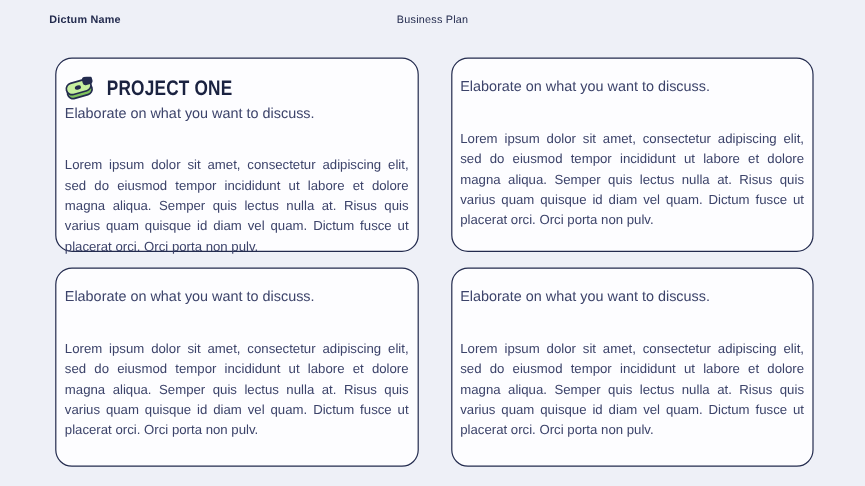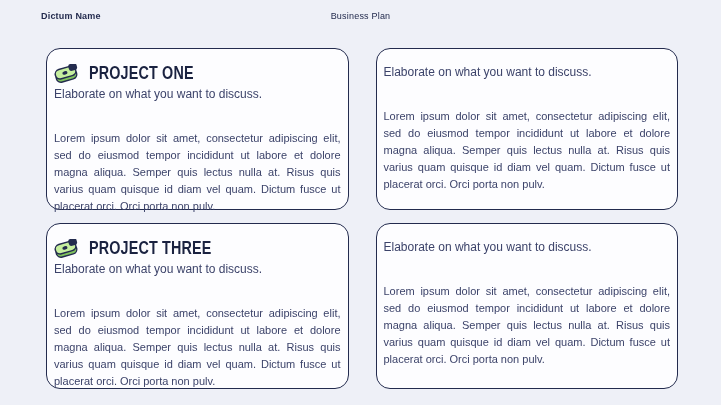--- a/index.html
+++ b/index.html
@@ -121,31 +121,20 @@
     <div class="card-subtitle">Elaborate on what you want to discuss.</div>
     <div class="card-body">Lorem ipsum dolor sit amet, consectetur adipiscing elit, sed do eiusmod tempor incididunt ut labore et dolore magna aliqua. Semper quis lectus nulla at. Risus quis varius quam quisque id diam vel quam. Dictum fusce ut placerat orci. Orci porta non pulv.</div>
   </div>
 
   <div class="card">
     <div class="card-subtitle">Elaborate on what you want to discuss.</div>
     <div class="card-body">Lorem ipsum dolor sit amet, consectetur adipiscing elit, sed do eiusmod tempor incididunt ut labore et dolore magna aliqua. Semper quis lectus nulla at. Risus quis varius quam quisque id diam vel quam. Dictum fusce ut placerat orci. Orci porta non pulv.</div>
   </div>
 
   <div class="card">
-    <div class="title-row">
-      <svg class="card-icon" viewBox="0 0 26 20" xmlns="http://www.w3.org/2000/svg">
-        <g transform="rotate(-16 13 10)">
-          <rect x="1.5" y="6.8" width="21" height="9.6" rx="4.8" fill="#7fc25d" stroke="#232b4e" stroke-width="1.4"></rect>
-          <rect x="1.5" y="3.4" width="21" height="9.6" rx="4.8" fill="#c6ef9f" stroke="#232b4e" stroke-width="1.4"></rect>
-          <rect x="16.2" y="1.2" width="8.4" height="7.2" rx="2.6" fill="#232b4e"></rect>
-          <ellipse cx="11.3" cy="8.4" rx="2.6" ry="1.7" fill="#232b4e"></ellipse>
-        </g>
-      </svg>
-      <span class="card-title">PROJECT THREE</span>
-    </div>
     <div class="card-subtitle">Elaborate on what you want to discuss.</div>
     <div class="card-body">Lorem ipsum dolor sit amet, consectetur adipiscing elit, sed do eiusmod tempor incididunt ut labore et dolore magna aliqua. Semper quis lectus nulla at. Risus quis varius quam quisque id diam vel quam. Dictum fusce ut placerat orci. Orci porta non pulv.</div>
   </div>
 
   <div class="card">
     <div class="card-subtitle">Elaborate on what you want to discuss.</div>
     <div class="card-body">Lorem ipsum dolor sit amet, consectetur adipiscing elit, sed do eiusmod tempor incididunt ut labore et dolore magna aliqua. Semper quis lectus nulla at. Risus quis varius quam quisque id diam vel quam. Dictum fusce ut placerat orci. Orci porta non pulv.</div>
   </div>
 
 </div>

